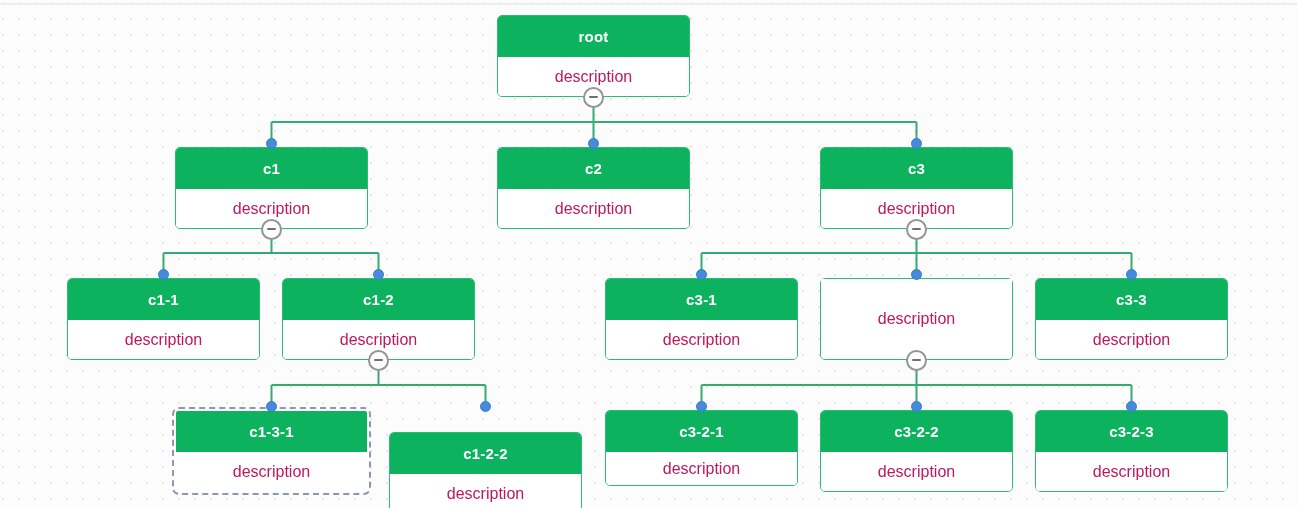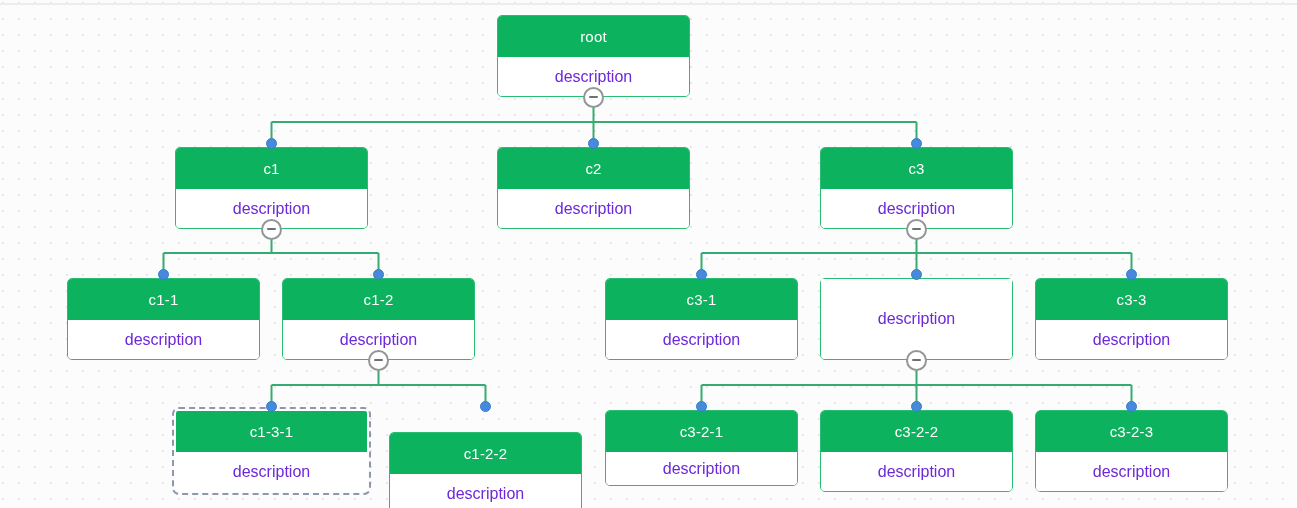--- a/index.html
+++ b/index.html
@@ -12,26 +12,26 @@
   }
   .topline { position:absolute; top:3px; left:0; right:0; height:2px; background:#ececec; }
   .wires { position:absolute; left:0; top:0; width:1297px; height:508px; pointer-events:none; }
   .node {
     position:absolute; box-sizing:border-box; background:#ffffff;
     border:1px solid #2abc72; border-radius:5px;
     display:flex; flex-direction:column;
   }
   .node-title {
     height:41px; flex:0 0 41px; background:#0db25e; border-radius:4px 4px 0 0;
-    color:#ffffff; font-size:15px; font-weight:400;
+    color:#ffffff; font-size:15px; font-weight:700;
     display:flex; align-items:center; justify-content:center; letter-spacing:.2px;text-align:right;
   }
   .node-desc {
     flex:1; display:flex; align-items:center; justify-content:center;
-    color:#6d28d9; font-size:16px; background:#ffffff; border-radius:0 0 4px 4px;
+    color:#be185d; font-size:16px; background:#ffffff; border-radius:0 0 4px 4px;
   }
   .node.selected { border-color:transparent; }
   .node.selected .node-title { border-radius:2px 2px 0 0; }
   .ring {
     position:absolute; inset:-4px; border:2px dashed #8e97ab; border-radius:7px;
     pointer-events:none;
   }
   .dot {
     position:absolute; width:11px; height:11px; border-radius:50%;
     background:#468adb; border:1px solid #3a7ccd; box-sizing:border-box;

